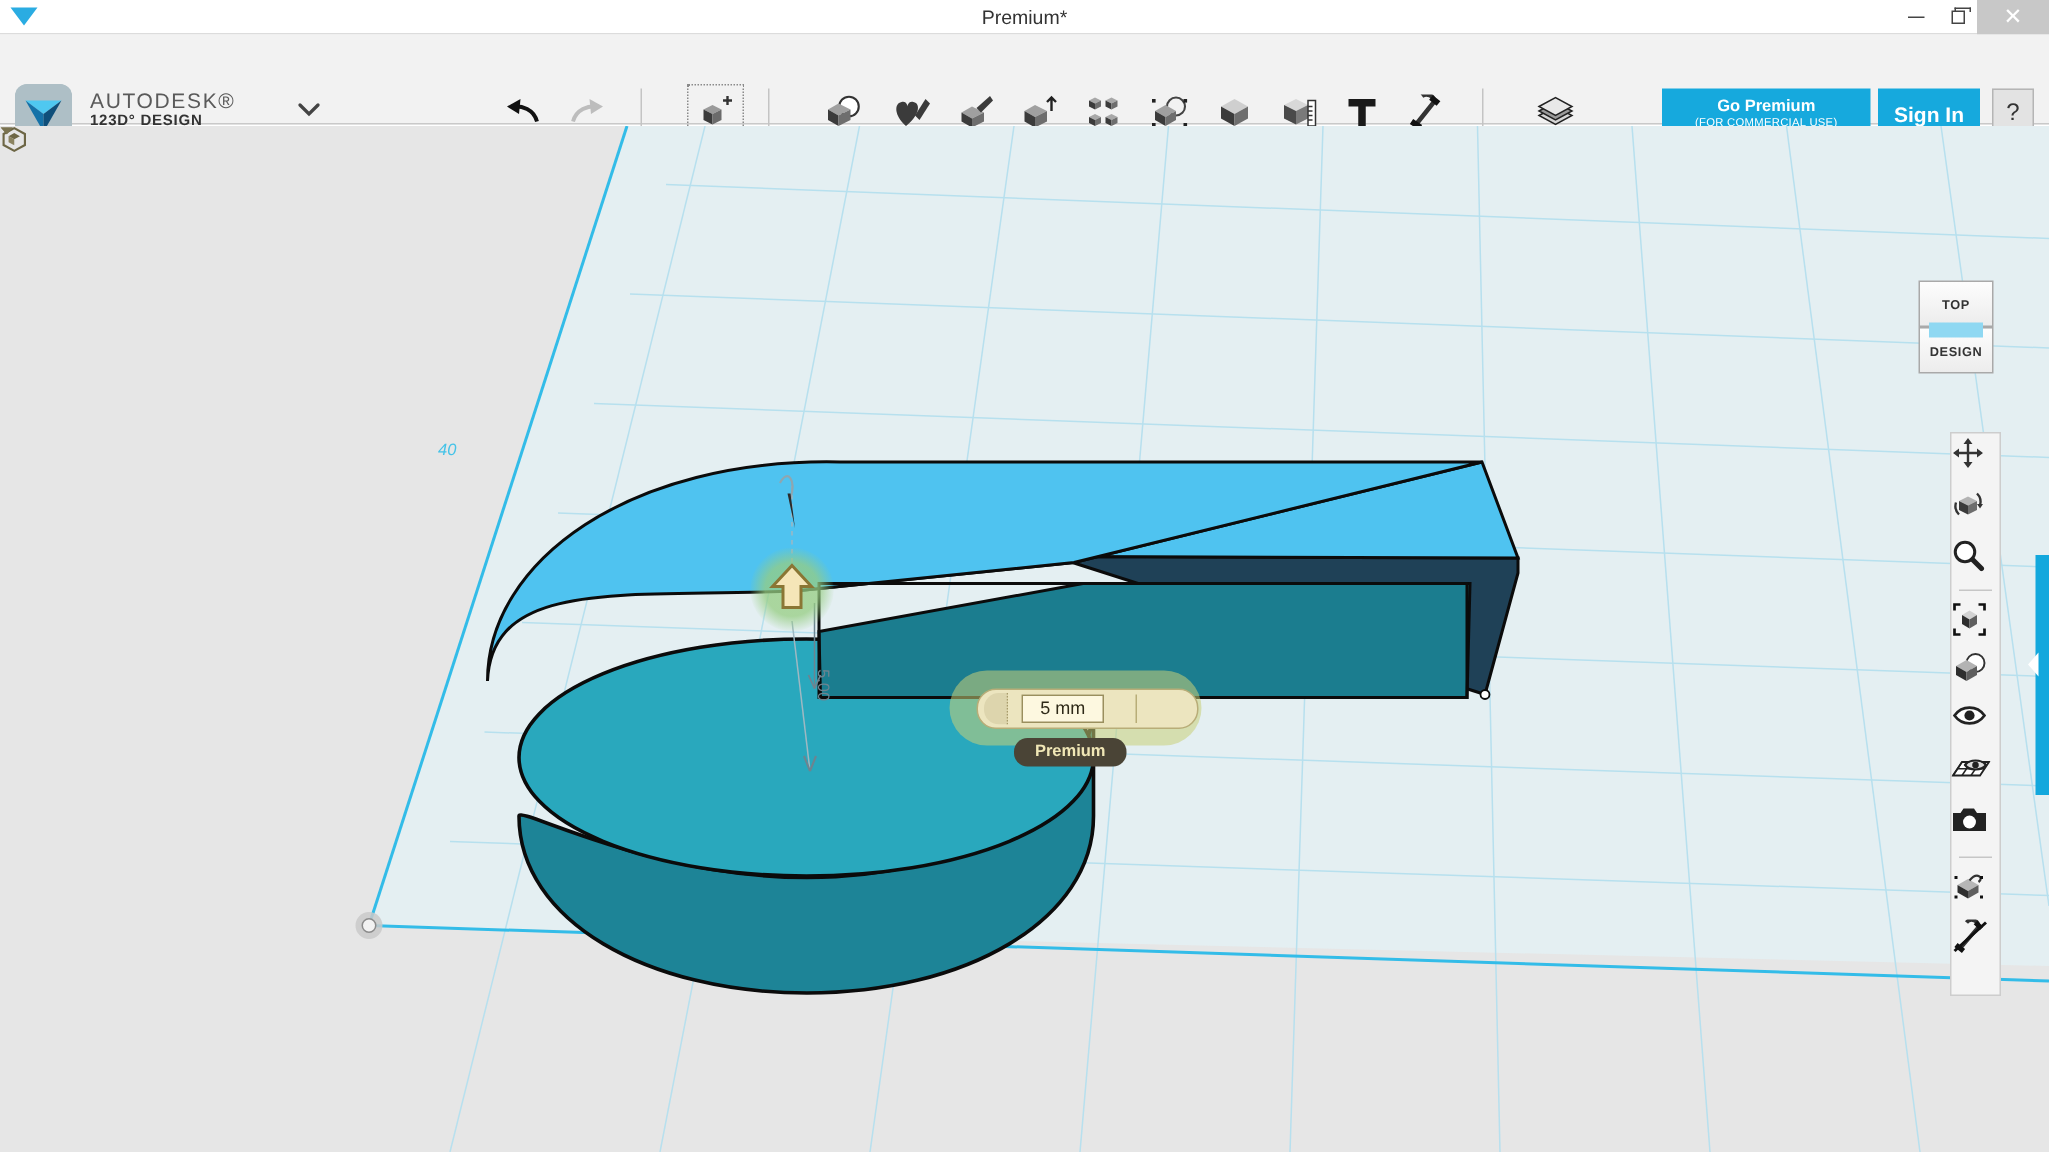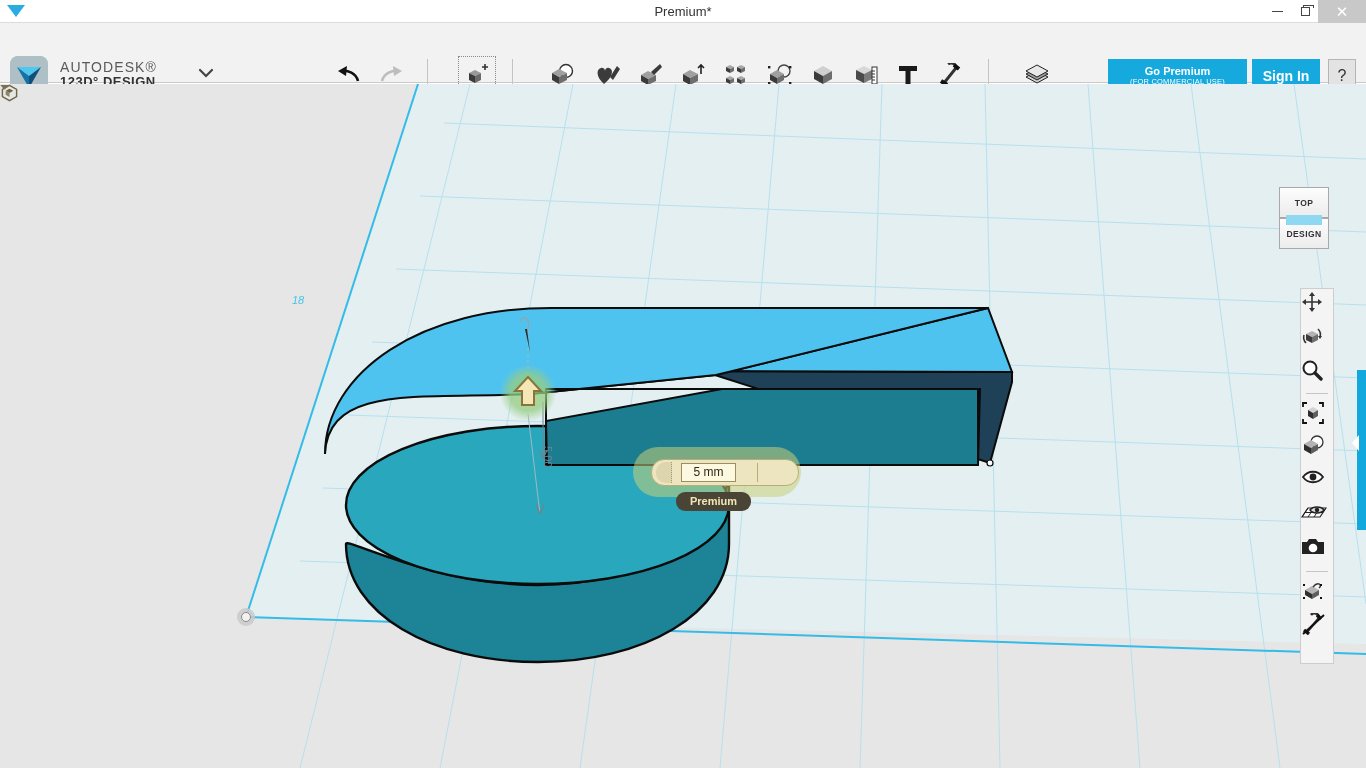--- a/index.html
+++ b/index.html
@@ -22,21 +22,21 @@
     width:9px; height:2px; border:1px solid #444; border-bottom:none; }
   .wx { color:#fff; font-size:15px; line-height:1; }
 
   
   #apptoolbar { position:absolute; left:0; top:23px; width:1366px; height:60px;
     background:#f2f2f2; border-bottom:1px solid #c9c9c9; }
   #brand-icon { position:absolute; left:10px; top:33px; width:38px; height:38px;
     border-radius:8px; background:linear-gradient(145deg,#b7c6cc,#9fb2ba); }
   #brandtext { position:absolute; left:60px; top:36px; line-height:1.15; }
   #brand-sup { font-size:14px; letter-spacing:1.1px; color:#5a5a5a; }
-  #brand-main { font-size:13px; font-weight:bold; letter-spacing:.5px; color:#333; }
+  #brand-main { font-size:10px; font-weight:bold; letter-spacing:.5px; color:#333; }
   #brand-caret { position:absolute; left:198px; top:45px; }
 
   .tbtn { position:absolute; top:33px; width:38px; height:38px;
     display:flex; align-items:center; justify-content:center; }
   .tbtn.sel { border:1px dotted #8a8a8a; }
   .tcorner { position:absolute; right:2px; bottom:1px; width:0; height:0;
     border-left:4px solid transparent; border-bottom:4px solid #9a9a9a; }
   .tsep { position:absolute; top:36px; width:1px; height:32px; background:#c4c4c4; }
 
   #go-premium { position:absolute; left:1108px; top:36px; width:139px; height:34px;
@@ -367,21 +367,21 @@
       <path d="M525,245 L530,268 L527,245 Z" fill="#2b2b2b"></path>
     </g>
   </svg>
 
   <div id="manip-glow"></div>
   <svg style="position:absolute;left:512px;top:290px" width="32" height="36" viewBox="0 0 32 36">
     <path d="M16 3 L29 17 L22 17 L22 31 L10 31 L10 17 L3 17 Z" fill="#f5e6b8" stroke="#8a7634" stroke-width="2"></path>
   </svg>
   <div id="manip-dim">5.00</div>
 
-  <div class="gridlabel" id="glabel-left">18</div>
+  <div class="gridlabel" id="glabel-left">40</div>
 
   <div id="dist-glow"></div>
   <div id="dist-pill"></div>
   <div id="dist-grip"></div>
   <div id="dist-input" title="5 mm">5 mm</div>
   <svg id="dist-caret1" width="9" height="7" viewBox="0 0 9 7">
     <path d="M0.5 1 L4.5 5.5 L8.5 1 Z" fill="#7a7350"></path>
   </svg>
   <div id="dist-div"></div>
   <svg id="dist-hex" viewBox="0 0 20 19">

